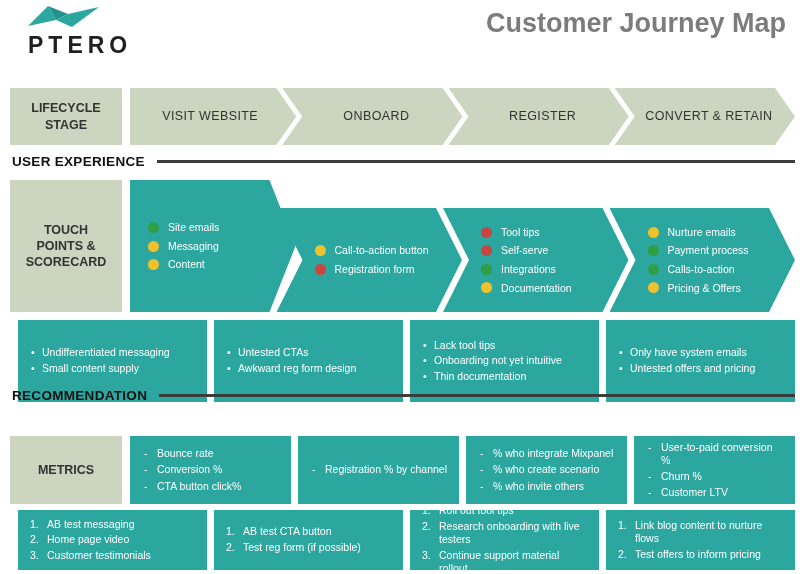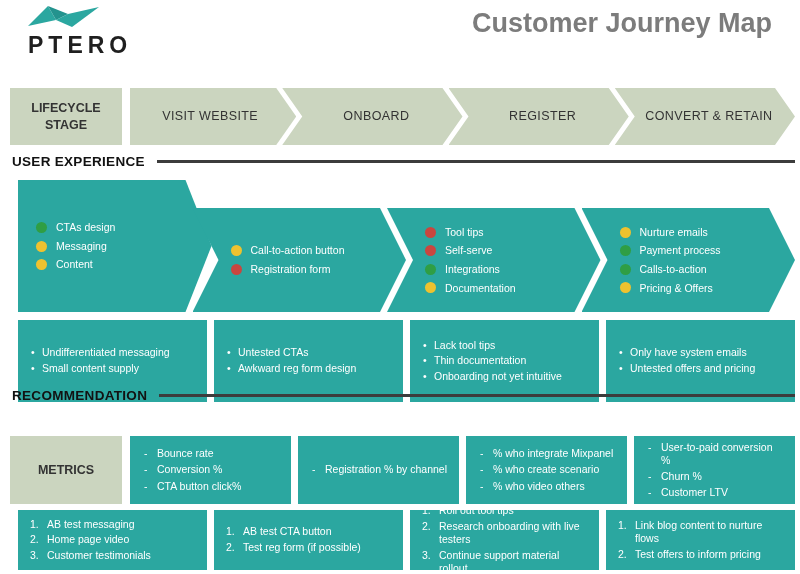--- a/index.html
+++ b/index.html
@@ -3,21 +3,21 @@
 <meta charset="utf-8">
 <style>
   html,body{margin:0;padding:0;background:#fff;}
   .page{position:relative;width:800px;height:574px;background:#fff;overflow:hidden;
         font-family:"Liberation Sans",sans-serif;color:#333;}
 
   
   .logo{position:absolute;left:28px;top:4px;}
   .logo svg{display:block;}
   .logo-text{font-size:23px;font-weight:bold;letter-spacing:5px;color:#1f1f1f;margin-top:2px;}
-  .map-title{position:absolute;right:28px;top:8px;font-size:27px;font-weight:bold;color:#7c7c7c;}
+  .map-title{position:absolute;right:14px;top:8px;font-size:27px;font-weight:bold;color:#7c7c7c;}
 
   
   .row{position:absolute;left:10px;right:5px;display:flex;}
   .label-box{flex:0 0 112px;width:112px;background:#cbd5bf;color:#333;font-weight:bold;
              display:flex;align-items:center;justify-content:center;text-align:center;
              font-size:12.5px;padding:12px 16px;box-sizing:border-box;line-height:1.3;}
   .cols{flex:1;display:flex;margin-left:8px;min-width:0;}
   .cols.gapped{gap:7px;}
 
   
@@ -84,27 +84,28 @@
       <div class="lc-arrow arrow-next">CONVERT &amp; RETAIN</div>
     </div>
   </div>
 
   <div class="sec-head" style="top:152px;height:18px;">
     <span>USER EXPERIENCE</span>
     <span class="h-line"></span>
   </div>
 
   <div class="row tp-row">
+    <div class="label-box">TOUCH POINTS &amp; SCORECARD</div>
     <div class="cols">
 
       <div class="tp-arrow arrow-first">
         <ul>
           <li class="tp-item">
             <span class="dot" style="background: rgb(47, 158, 68);"></span>
-            <span>CTAs design</span>
+            <span>Site emails</span>
             </li>
           <li class="tp-item">
             <span class="dot" style="background: rgb(238, 194, 47);"></span>
             <span>Messaging</span>
             </li>
           <li class="tp-item">
             <span class="dot" style="background: rgb(238, 194, 47);"></span>
             <span>Content</span>
             </li>
         </ul>
@@ -178,22 +179,22 @@
       </div>
       <div class="box">
         <ul>
           <li class="ch-item">Untested CTAs</li>
           <li class="ch-item">Awkward reg form design</li>
         </ul>
       </div>
       <div class="box">
         <ul>
           <li class="ch-item">Lack tool tips</li>
+          <li class="ch-item">Onboarding not yet intuitive</li>
           <li class="ch-item">Thin documentation</li>
-          <li class="ch-item">Onboarding not yet intuitive</li>
         </ul>
       </div>
       <div class="box">
         <ul>
           <li class="ch-item">Only have system emails</li>
           <li class="ch-item">Untested offers and pricing</li>
         </ul>
       </div>
     </div>
   </div>
@@ -215,21 +216,21 @@
       </div>
       <div class="box">
         <ul>
           <li class="mt-item">Registration % by channel</li>
         </ul>
       </div>
       <div class="box">
         <ul>
           <li class="mt-item">% who integrate Mixpanel</li>
           <li class="mt-item">% who create scenario</li>
-          <li class="mt-item">% who video others</li>
+          <li class="mt-item">% who invite others</li>
         </ul>
       </div>
       <div class="box">
         <ul>
           <li class="mt-item">User-to-paid conversion %</li>
           <li class="mt-item">Churn %</li>
           <li class="mt-item">Customer LTV</li>
         </ul>
       </div>
     </div>

